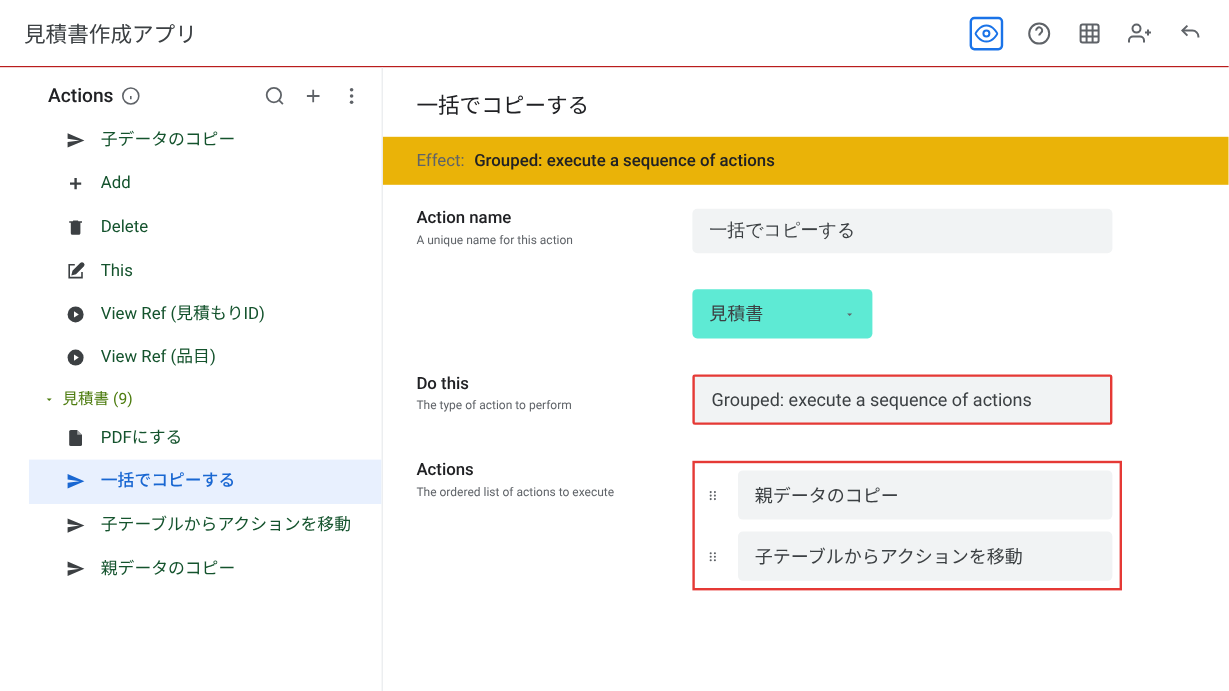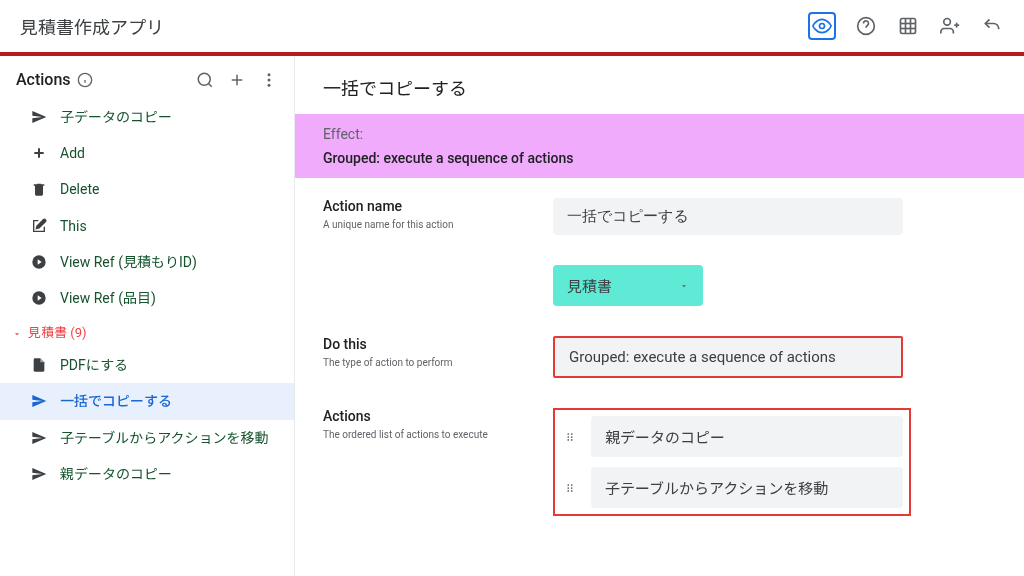--- a/index.html
+++ b/index.html
@@ -1,47 +1,47 @@
 <!DOCTYPE html>
 <html><head>
 <meta charset="utf-8">
 <style>
 * { box-sizing: border-box; margin: 0; padding: 0; }
 body { font-family: "Roboto", "Noto Sans JP", Arial, sans-serif; font-size: 14px; color: #202124; background: #fff; }
 
-.topbar { display: flex; align-items: center; justify-content: space-between; height: 56px; padding: 0 20px; border-bottom: 4px solid #b91c1c; }
+.topbar { display: flex; align-items: center; justify-content: space-between; height: 56px; padding: 0 20px; border-bottom: 1px solid #b91c1c; }
 .topbar h1 { font-size: 18px; font-weight: 400; color: #3c4043; }
 .top-icons { display: flex; gap: 18px; align-items: center; }
 .top-icon { width: 24px; height: 24px; display: flex; align-items: center; justify-content: center; color: #5f6368; cursor: pointer; }
 .top-icon.primary { color: #1a73e8; border: 2px solid #1a73e8; border-radius: 4px; padding: 2px; width: 28px; height: 28px; }
 .top-icon svg { width: 20px; height: 20px; }
 
-.layout { display: flex; height: calc(576px - 56px); }
+.layout { display: flex; height: calc(576px - 56px); margin-left: 24px; }
 .sidebar { width: 295px; border-right: 1px solid #e8eaed; display: flex; flex-direction: column; overflow-y: auto; }
 .sidebar-header { display: flex; align-items: center; justify-content: space-between; padding: 14px 16px 10px; }
 .sidebar-title { display: flex; align-items: center; gap: 6px; font-size: 16px; font-weight: 500; }
 .sidebar-title .info-icon { width: 16px; height: 16px; color: #5f6368; }
 .sidebar-tools { display: flex; gap: 14px; color: #5f6368; }
 .sidebar-tools span { cursor: pointer; display:flex; align-items:center; }
 .sidebar-tools svg { width: 18px; height: 18px; }
 
 .group-header { display: flex; align-items: center; gap: 6px; padding: 6px 12px; font-size: 13px; color: #5f6368; cursor: pointer; }
 .group-header .caret { width: 10px; height: 10px; }
-.group-header.blue { color: #ef4444; }
+.group-header.blue { color: #4d7c0f; }
 
 .action-item { display: flex; align-items: center; gap: 12px; padding: 9px 14px 9px 30px; font-size: 14px; color: #14532d; cursor: pointer; }
 .action-item .ai-icon { width: 18px; height: 18px; display:flex; align-items:center; justify-content:center; color: #3c4043; flex-shrink:0; }
 .action-item .ai-icon svg { width: 16px; height: 16px; }
 .action-item.selected { background: #e8f0fe; color: #1967d2; font-weight: 500; }
 .action-item.selected .ai-icon { color: #1967d2; }
 .action-item .label { line-height: 1.3; }
 
 .main { flex: 1; display: flex; flex-direction: column; overflow-y: auto; }
 .main-title { font-size: 18px; font-weight: 400; padding: 18px 28px 14px; }
-.effect-bar { background: #f0abfc; padding: 12px 28px; font-size: 14px; display: flex; gap: 8px; flex-direction: column; }
+.effect-bar { background: #eab308; padding: 12px 28px; font-size: 14px; display: flex; gap: 8px; }
 .effect-bar .label { color: #5f6368; }
 .effect-bar .value { font-weight: 500; }
 
 .form { padding: 20px 28px; }
 .form-row { display: flex; margin-bottom: 30px; align-items: flex-start; }
 .form-label { width: 230px; flex-shrink: 0; }
 .form-label .lbl { font-size: 14px; font-weight: 500; color: #202124; margin-bottom: 4px; }
 .form-label .sub { font-size: 10px; color: #5f6368; line-height: 1.4; }
 .form-control { flex: 1; }
 

